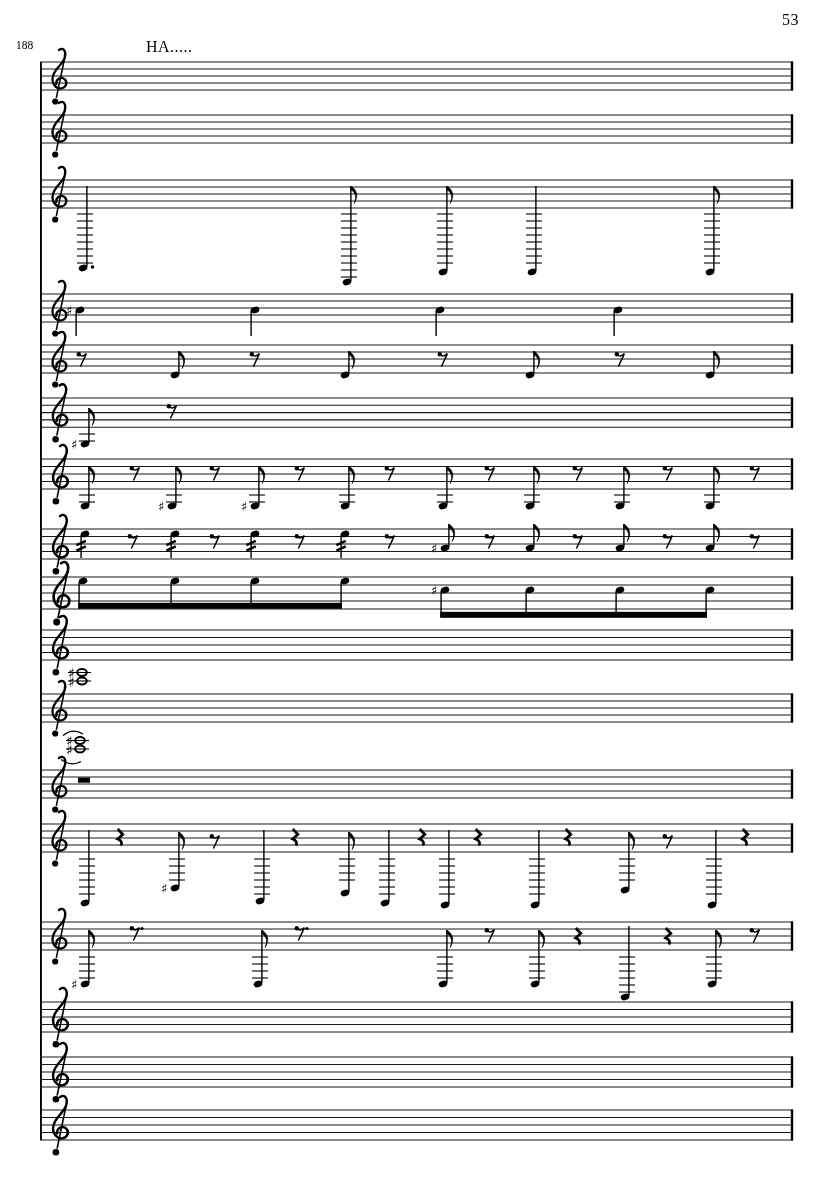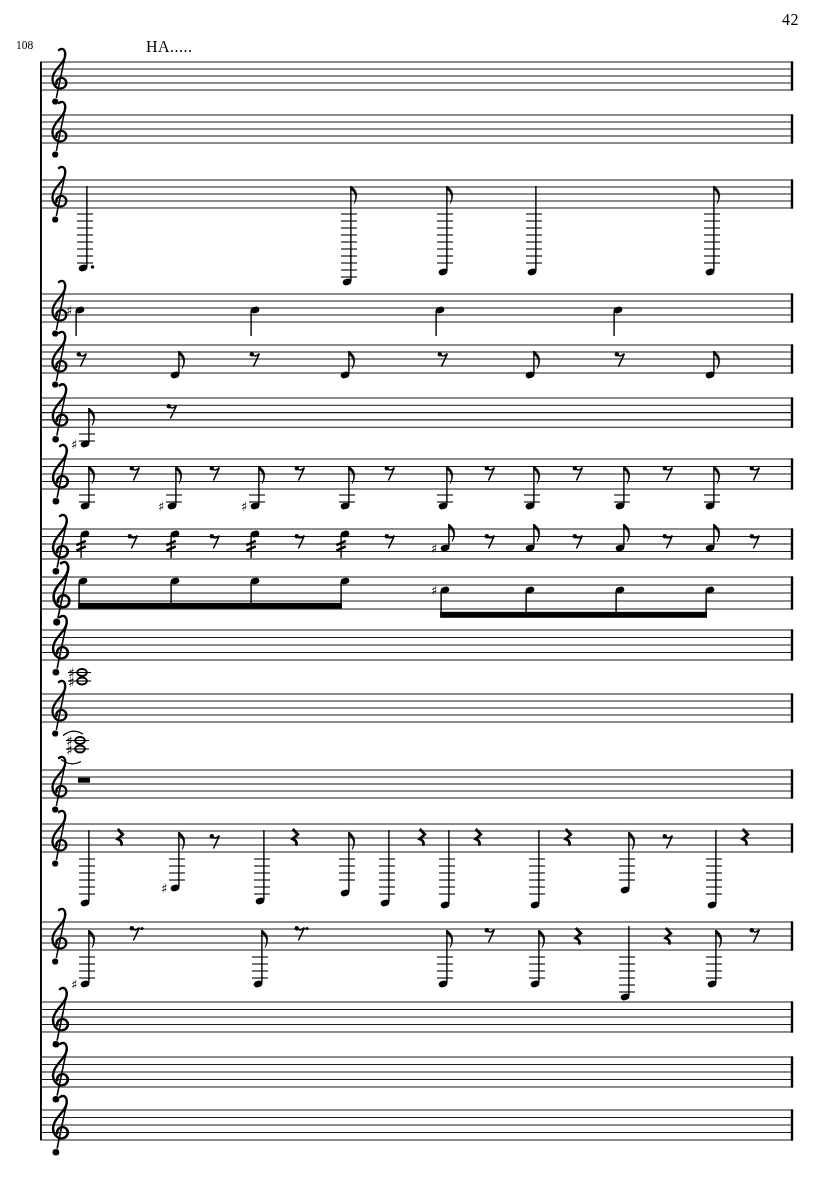--- a/index.html
+++ b/index.html
@@ -8,22 +8,22 @@
   .txt{position:absolute;white-space:pre;}
   .pgnum{left:782px;top:11px;font-size:16px;letter-spacing:0.5px;}
   .mnum{left:16px;top:39px;font-size:11.5px;}
   .lyric{left:146px;top:38px;font-size:16px;letter-spacing:0.5px;}
   svg{position:absolute;left:0;top:0;}
 </style>
 </head>
 <body>
 
 <div class="page">
-  <div class="txt pgnum">42</div>
-  <div class="txt mnum">108</div>
+  <div class="txt pgnum">53</div>
+  <div class="txt mnum">188</div>
   <div class="txt lyric">HA.....</div>
   <svg id="score" width="835" height="1181" viewBox="0 0 835 1181">
       <rect x="40" y="62" width="1.9" height="1078" fill="#000000"></rect>
       <g>
         <line x1="40" y1="62" x2="793" y2="62" stroke="#1a1a1a" stroke-width="1.1"></line>
         <line x1="40" y1="69" x2="793" y2="69" stroke="#1a1a1a" stroke-width="1.1"></line>
         <line x1="40" y1="76" x2="793" y2="76" stroke="#1a1a1a" stroke-width="1.1"></line>
         <line x1="40" y1="83" x2="793" y2="83" stroke="#1a1a1a" stroke-width="1.1"></line>
         <line x1="40" y1="90" x2="793" y2="90" stroke="#1a1a1a" stroke-width="1.1"></line>
         <rect x="790.8" y="61.5" width="2.4" height="29" fill="#000000"></rect>

